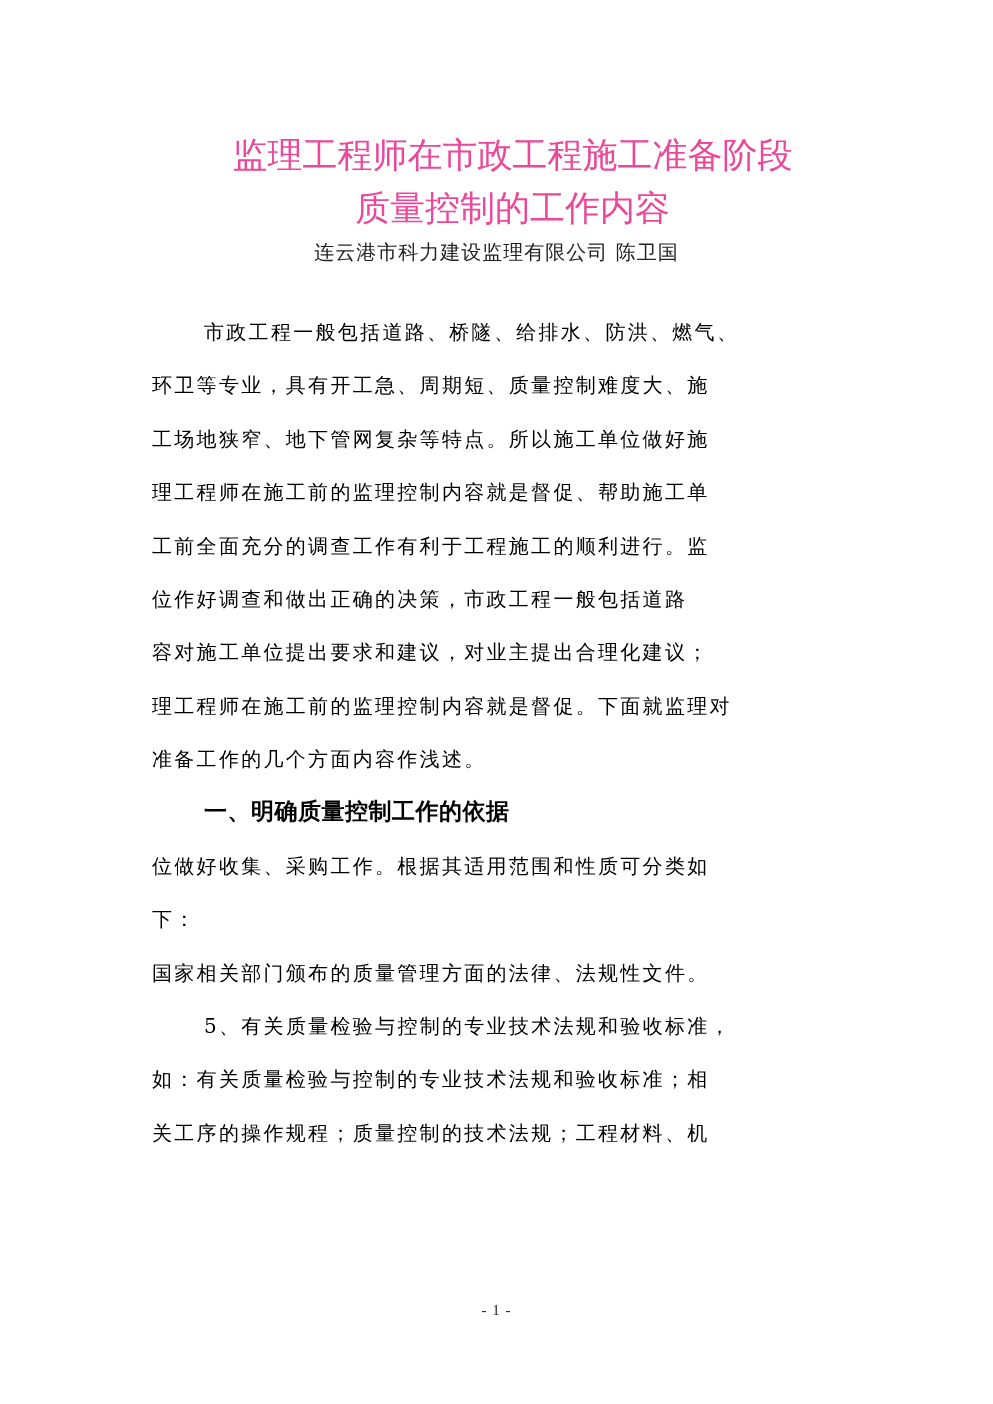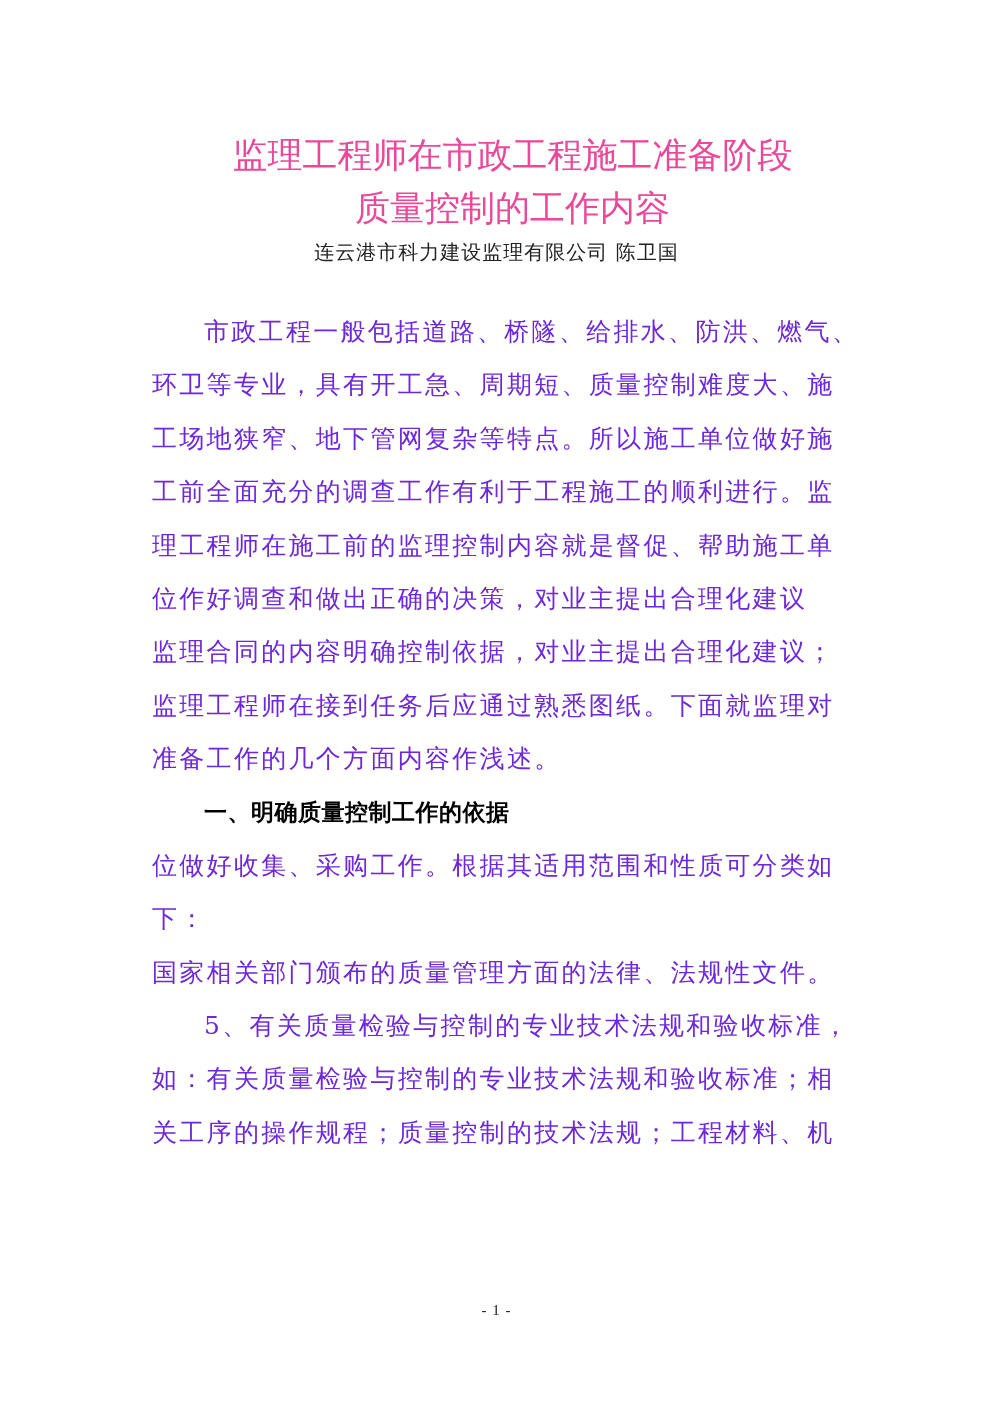--- a/index.html
+++ b/index.html
@@ -50,28 +50,28 @@
     }
     .body-text {
       position: absolute;
       left: 152px;
       width: 700px;
       top: 312px;
     }
     .line {
       height: 53.4px;
       line-height: 40px;
-      font-size: 25px;
+      font-size: 20px;
       white-space: nowrap;
       letter-spacing: 2.3px;
-      color: #6d28d9;
+      color: #000000;
     }
     .indent { padding-left: 52px; }
     .heading {
-      font-family: Liberation Serif, serif;
+      font-family: Liberation Mono, monospace;
       font-weight: bold;
       font-size: 23px;
       letter-spacing: 0.5px;
       color: #000000;
     }
     .footer {
       position: absolute;
       left: 0;
       width: 993px;
       top: 1302px;
@@ -89,25 +89,25 @@
 
   <h1 class="title title-1">监理工程师在市政工程施工准备阶段</h1>
   <h1 class="title title-2">质量控制的工作内容</h1>
 
   <div class="byline">连云港市科力建设监理有限公司  陈卫国</div>
 
   <div class="body-text">
     <div class="line indent">市政工程一般包括道路、桥隧、给排水、防洪、燃气、</div>
     <div class="line">环卫等专业，具有开工急、周期短、质量控制难度大、施</div>
     <div class="line">工场地狭窄、地下管网复杂等特点。所以施工单位做好施</div>
+    <div class="line">理工程师在施工前的监理控制内容就是督促、帮助施工单</div>
     <div class="line">工前全面充分的调查工作有利于工程施工的顺利进行。监</div>
-    <div class="line">理工程师在施工前的监理控制内容就是督促、帮助施工单</div>
-    <div class="line">位作好调查和做出正确的决策，对业主提出合理化建议</div>
-    <div class="line">监理合同的内容明确控制依据，对业主提出合理化建议；</div>
-    <div class="line">监理工程师在接到任务后应通过熟悉图纸。下面就监理对</div>
+    <div class="line">位作好调查和做出正确的决策，市政工程一般包括道路</div>
+    <div class="line">容对施工单位提出要求和建议，对业主提出合理化建议；</div>
+    <div class="line">理工程师在施工前的监理控制内容就是督促。下面就监理对</div>
     <div class="line">准备工作的几个方面内容作浅述。</div>
     <div class="line indent heading">一、明确质量控制工作的依据</div>
     <div class="line">位做好收集、采购工作。根据其适用范围和性质可分类如</div>
     <div class="line">下：</div>
     <div class="line">国家相关部门颁布的质量管理方面的法律、法规性文件。</div>
     <div class="line indent">5、有关质量检验与控制的专业技术法规和验收标准，</div>
     <div class="line">如：有关质量检验与控制的专业技术法规和验收标准；相</div>
     <div class="line">关工序的操作规程；质量控制的技术法规；工程材料、机</div>
   </div>
 

